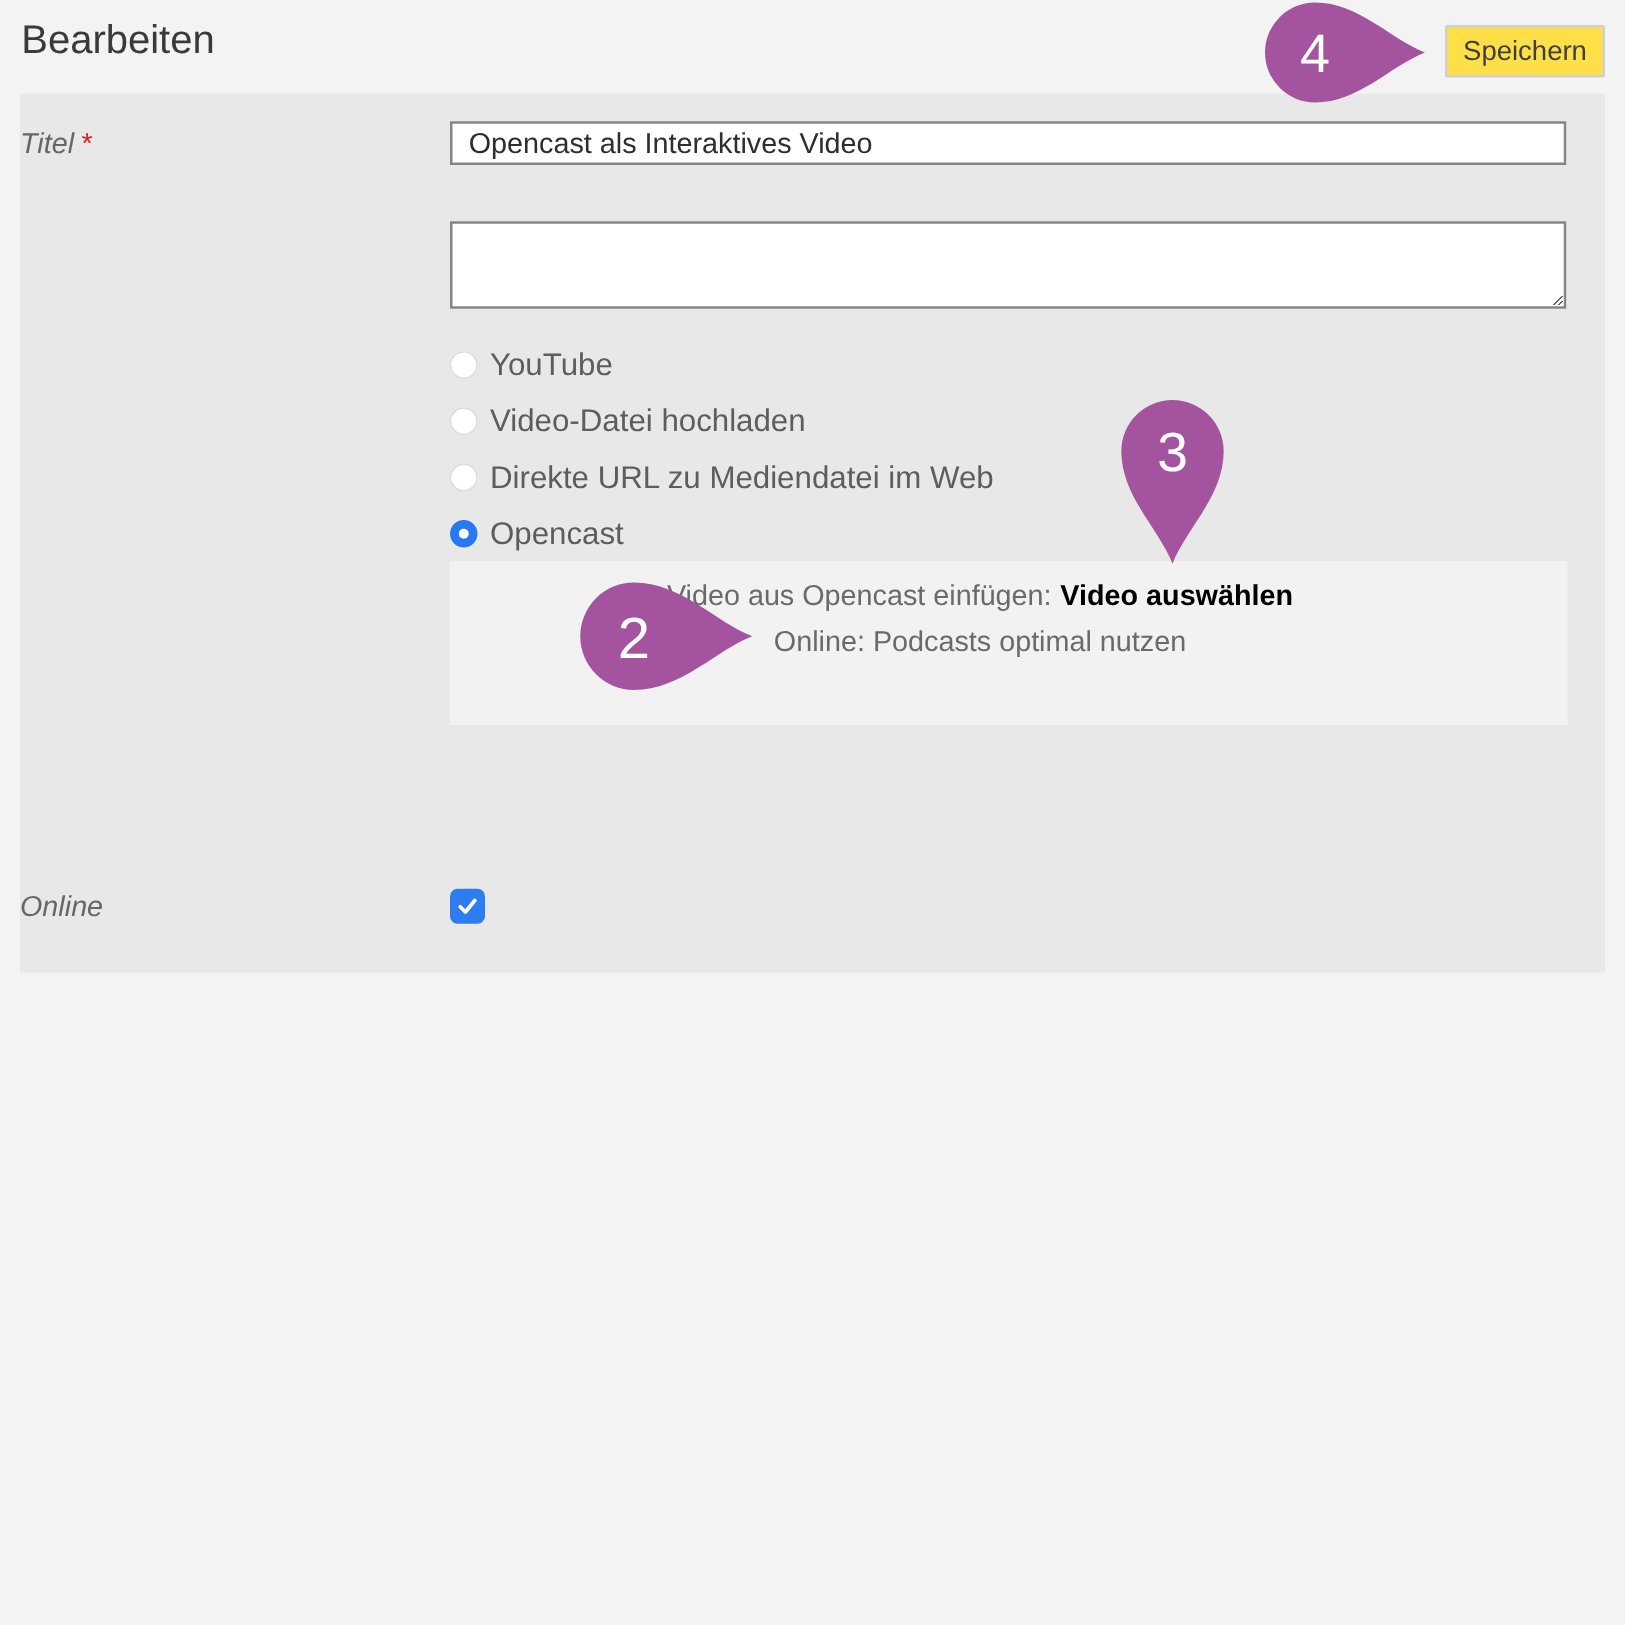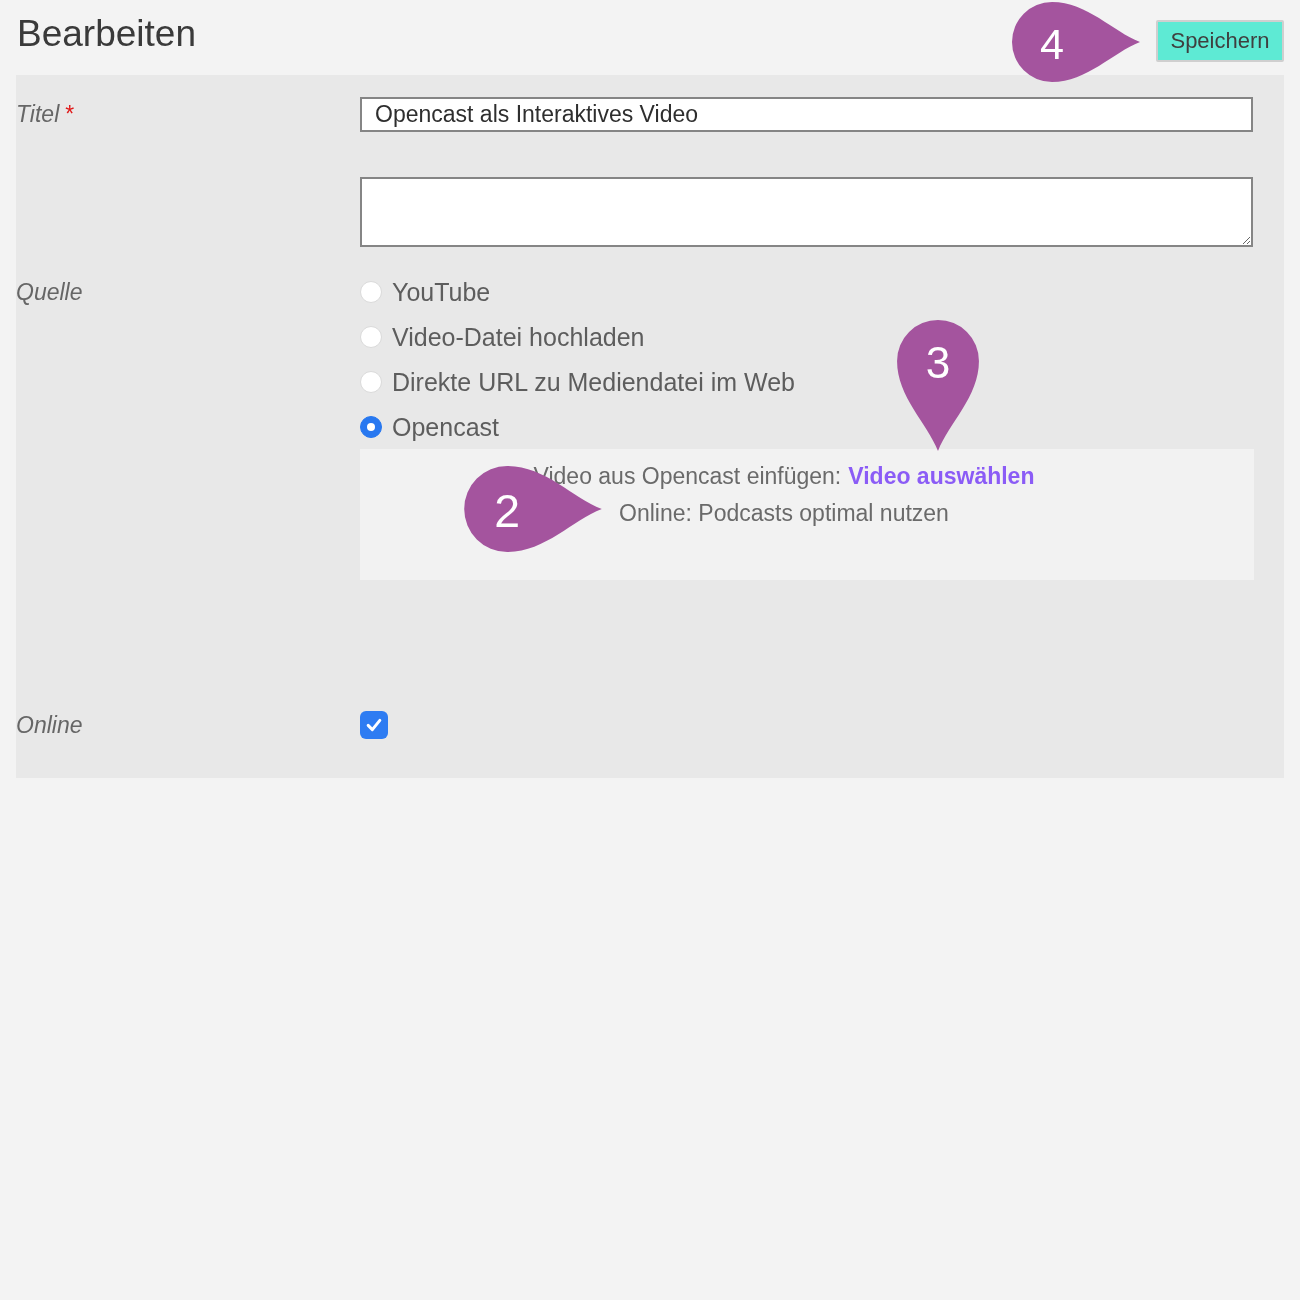--- a/index.html
+++ b/index.html
@@ -6,27 +6,27 @@
   body {
     width: 1300px; height: 1300px;
     background: #f3f3f3;
     font-family: "Liberation Sans", sans-serif;
     position: relative;
     overflow: hidden;
   }
 
   .page-title {
     position: absolute; left: 17px; top: 13px; margin: 0;
-    font-size: 37px; font-weight: 400; color: #3a3a3a;
+    font-size: 32px; font-weight: 400; color: #3a3a3a;
   }
 
   .save-btn {
     position: absolute; top: 20px; left: 1156px;
     width: 128px; height: 42px;
-    background: #5eead4; border: 2px solid #cfcfcf; border-radius: 2px;
+    background: #fde047; border: 2px solid #cfcfcf; border-radius: 2px;
     font-family: inherit; font-size: 22px; color: #3f3f3f;
     cursor: pointer;
   }
 
   .form-panel {
     position: absolute; left: 16px; top: 75px;
     width: 1268px; height: 703px;
     background: #e8e8e8;
   }
 
@@ -66,21 +66,21 @@
 
   .subpanel {
     position: absolute; left: 344px; top: 374px;
     width: 894px; height: 131px; box-sizing: border-box;
     background: #f2f2f2;
     padding-top: 9px; padding-right: 46px;
     text-align: center;
   }
   .subline { font-size: 23px; line-height: 37px; color: #6a6a6a; }
   .choose-link {
-    color: #8b5cf6; font-weight: 600; text-decoration: none;
+    color: #000000; font-weight: 600; text-decoration: none;
     margin-left: 7px; cursor: pointer;
   }
 
   .checkbox {
     position: absolute; left: 344px; top: 636px;
     width: 28px; height: 28px; border-radius: 6px;
     background: #2e7cf2; cursor: pointer;
     display: flex; align-items: center; justify-content: center;
   }
 
@@ -101,21 +101,20 @@
 
 <button class="save-btn">Speichern</button>
 
 <div class="form-panel">
 
   <div class="lbl lbl-titel"><span>Titel</span><span class="req">*</span></div>
   <input type="text" class="txt input-titel" value="Opencast als Interaktives Video" style="">
 
   <textarea class="txt textarea-beschreibung" style=""></textarea>
 
-  <div class="lbl lbl-quelle">Quelle</div>
   <div class="radio-group">
     <div class="radio-option">
       <span class="radio"></span>
       <span>YouTube</span>
     </div>
     <div class="radio-option">
       <span class="radio"></span>
       <span>Video-Datei hochladen</span>
     </div>
     <div class="radio-option">

